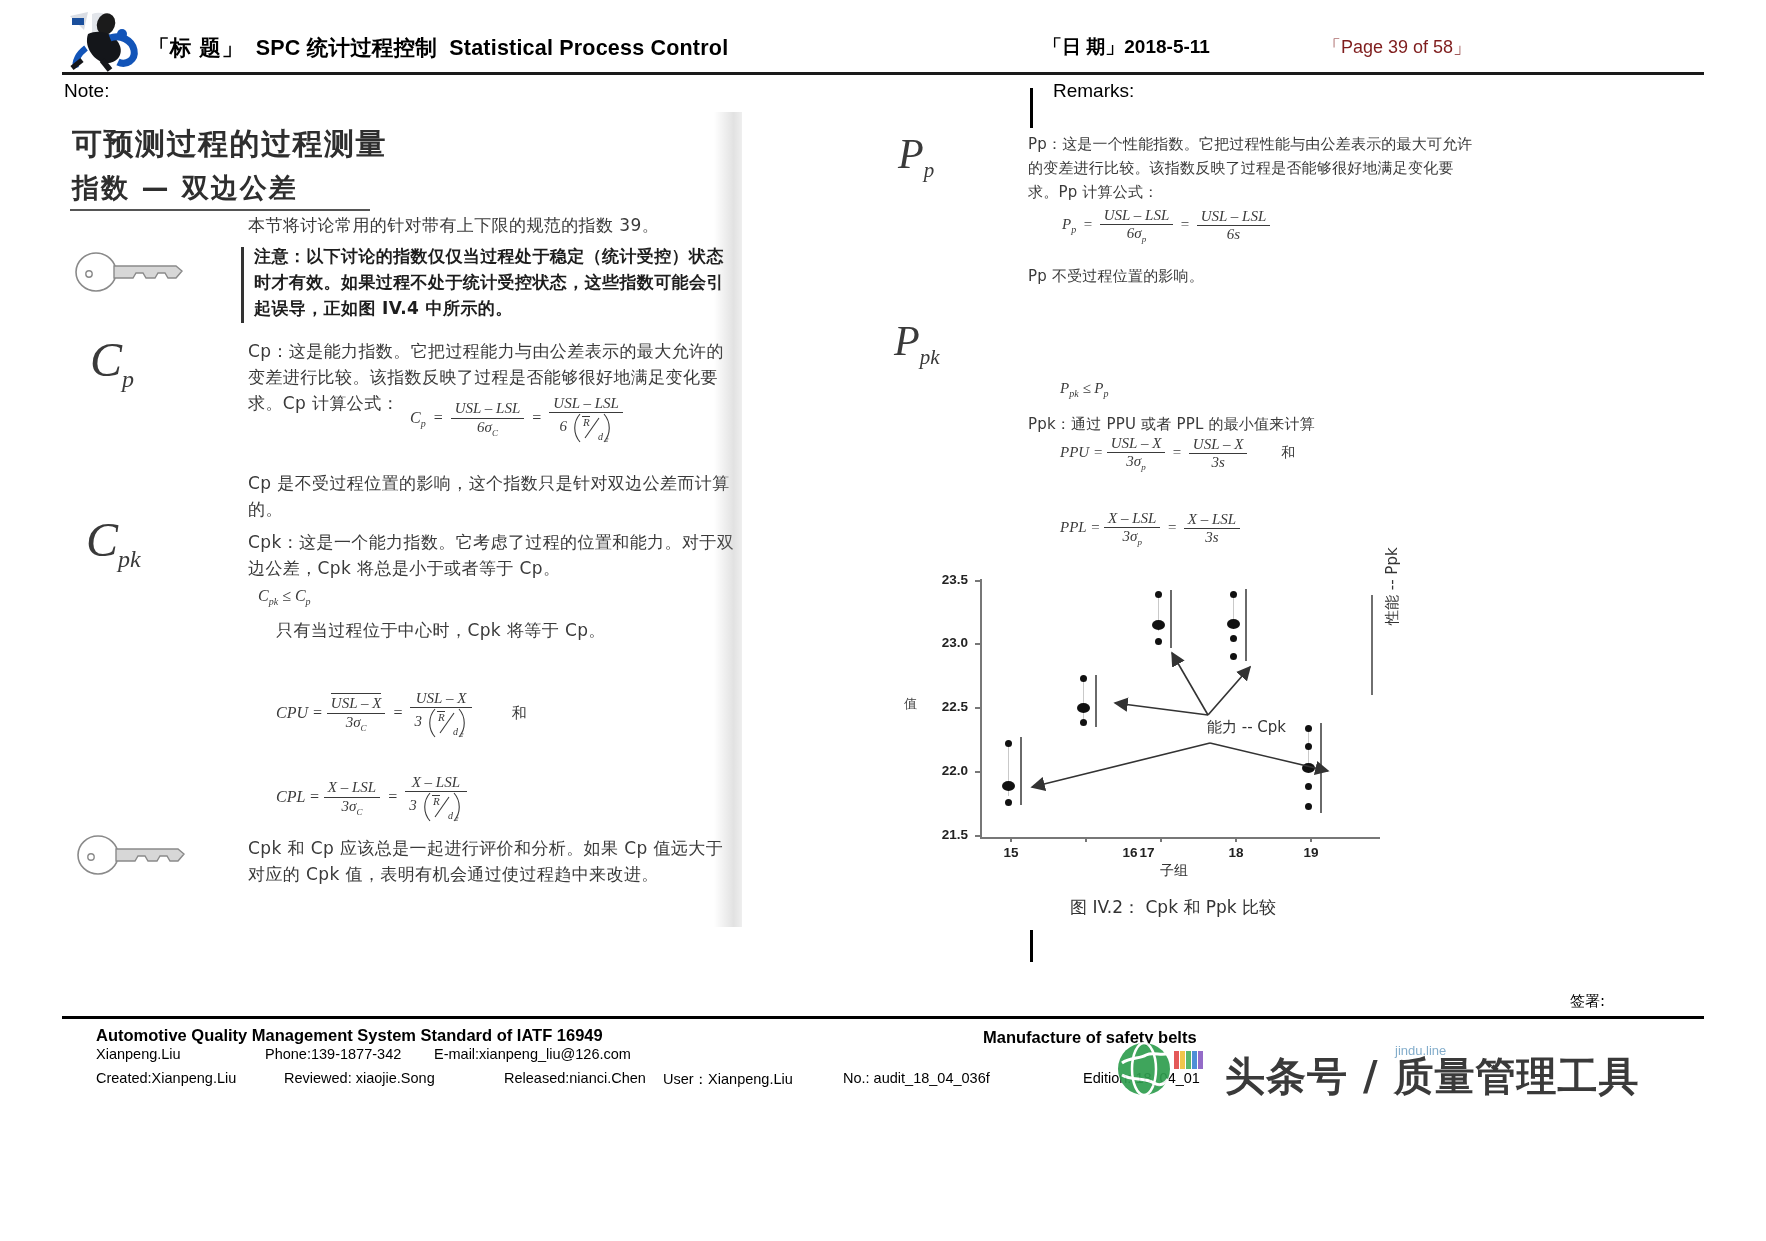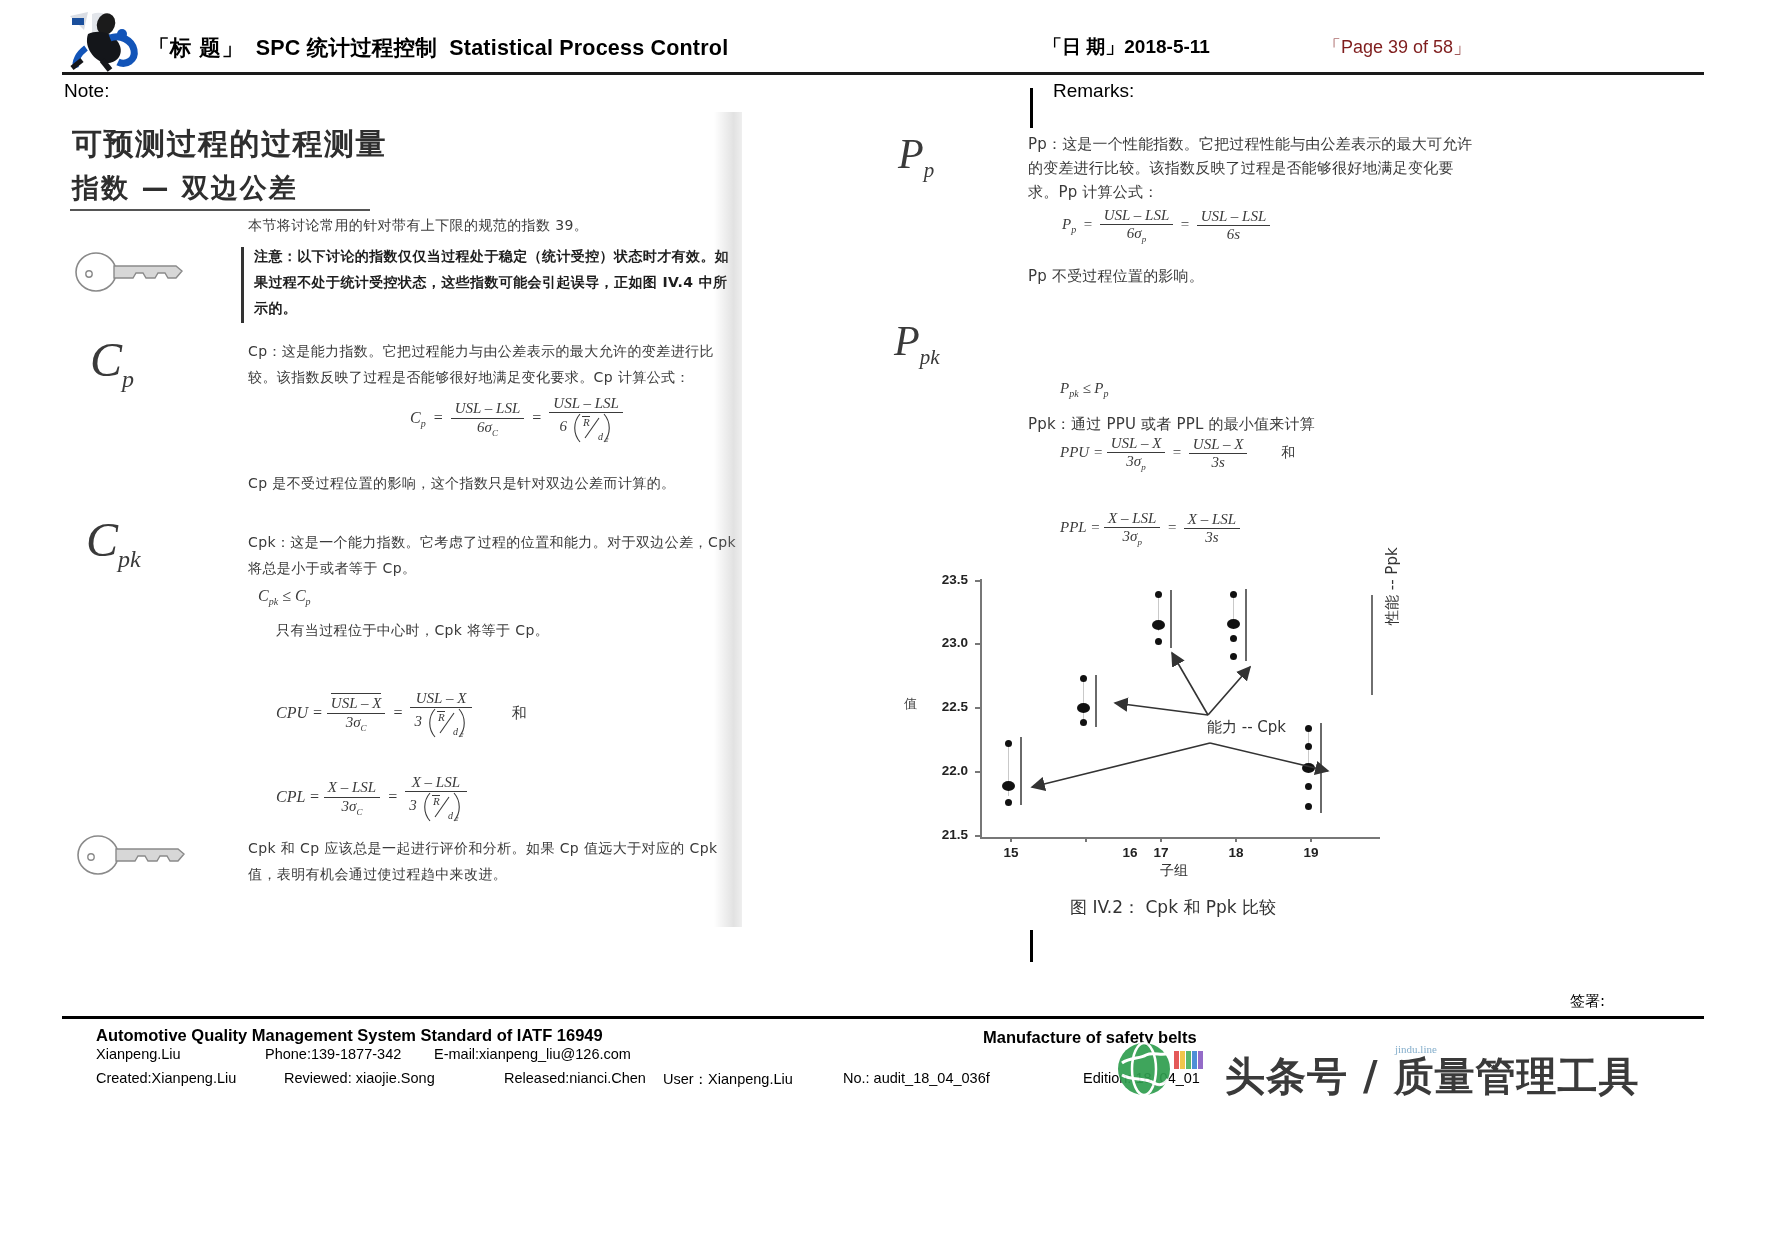--- a/index.html
+++ b/index.html
@@ -121,21 +121,21 @@
     font-family: "DejaVu Sans", sans-serif;
   }
   .scan-sub-rule {
     position: absolute;
     left: 8px; top: 97px;
     width: 300px; height: 2px;
     background: #555;
   }
   .scan-p {
     position: absolute;
-    font-size: 14px;
+    font-size: 17px;
     line-height: 26px;
     color: #3a3a3a;
     font-family: "DejaVu Sans", sans-serif;
     letter-spacing: 0.4px;
   }
   .scan-note-bar {
     position: absolute;
     left: 179px; top: 135px;
     width: 3px; height: 76px;
     background: #333;
@@ -323,23 +323,23 @@
     font-size: 40px;
     font-weight: bold;
     color: #2a2a2a;
     font-family: "DejaVu Sans", sans-serif;
     letter-spacing: 1px;
     white-space: nowrap;
   }
   .wm-sub {
     position: absolute;
     left: 285px; top: 8px;
-    font-size: 11px;
+    font-size: 13px;
     color: #7aa7c7;
-    font-family: Liberation Serif, serif;
+    font-family: Liberation Sans, sans-serif;
   }
 </style>
 </head>
 <body>
 
 <div class="page">
 
   <div class="header">
     <div class="logo">
       <svg width="92" height="64" viewBox="0 0 92 64">
@@ -563,21 +563,21 @@
 
     <div class="axis-h" style="left:60px; top:262px; width:400px;"></div>
     <div class="tickmark-x" style="left:90px; top:262px;"></div>
     <div class="tickmark-x" style="left:165px; top:262px;"></div>
     <div class="tickmark-x" style="left:240px; top:262px;"></div>
     <div class="tickmark-x" style="left:315px; top:262px;"></div>
     <div class="tickmark-x" style="left:390px; top:262px;"></div>
 
     <div class="xtick" style="left:76px; top:270px;">15</div>
     <div class="xtick" style="left:151px; top:270px;margin-left:44px;">16</div>
-    <div class="xtick" style="left:226px; top:270px;">17</div>
+    <div class="xtick" style="left:212px; top:270px;">17</div>
     <div class="xtick" style="left:301px; top:270px;">18</div>
     <div class="xtick" style="left:376px; top:270px;">19</div>
 
     <div class="grp-stem" style="left:88px; top:169px; height:52px;"></div>
     <div class="grp-bar" style="left:100px; top:162px; height:68px;"></div>
     <div class="dot" style="left:85px; top:165px;"></div>
     <div class="dot-big" style="left:82px; top:206px;"></div>
     <div class="dot" style="left:85px; top:224px;"></div>
 
     <div class="grp-stem" style="left:163px; top:104px; height:40px;"></div>

